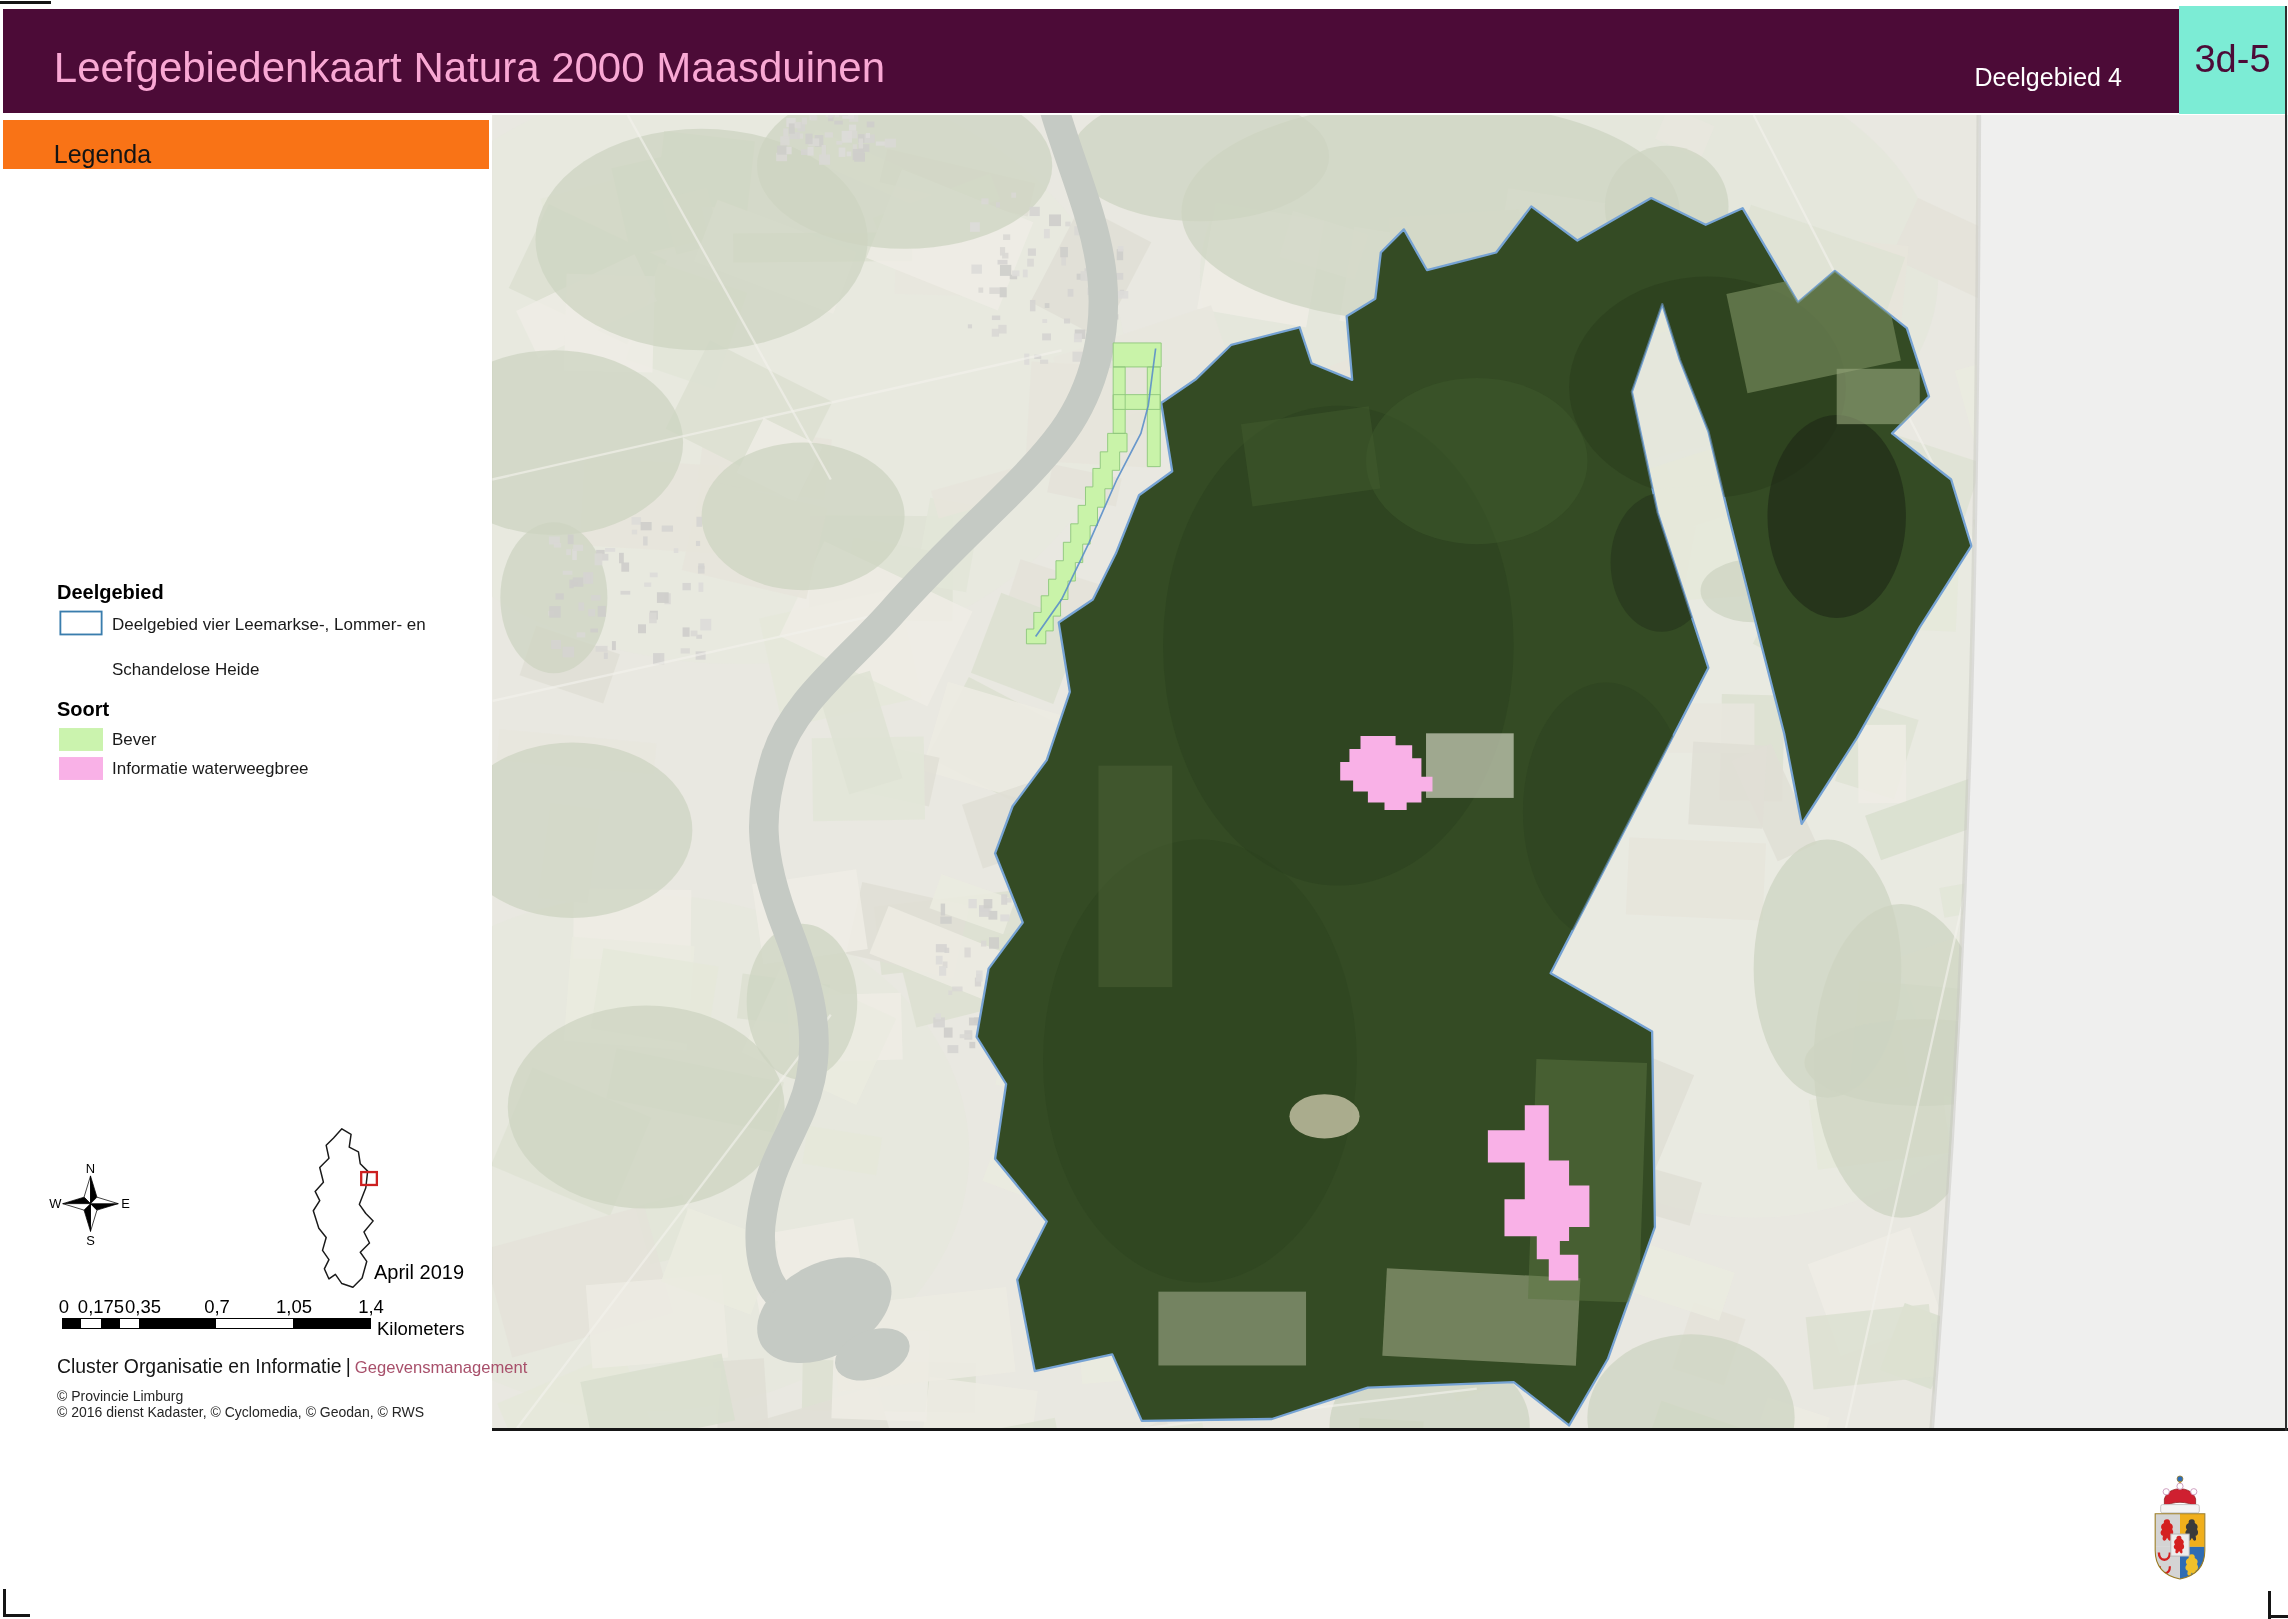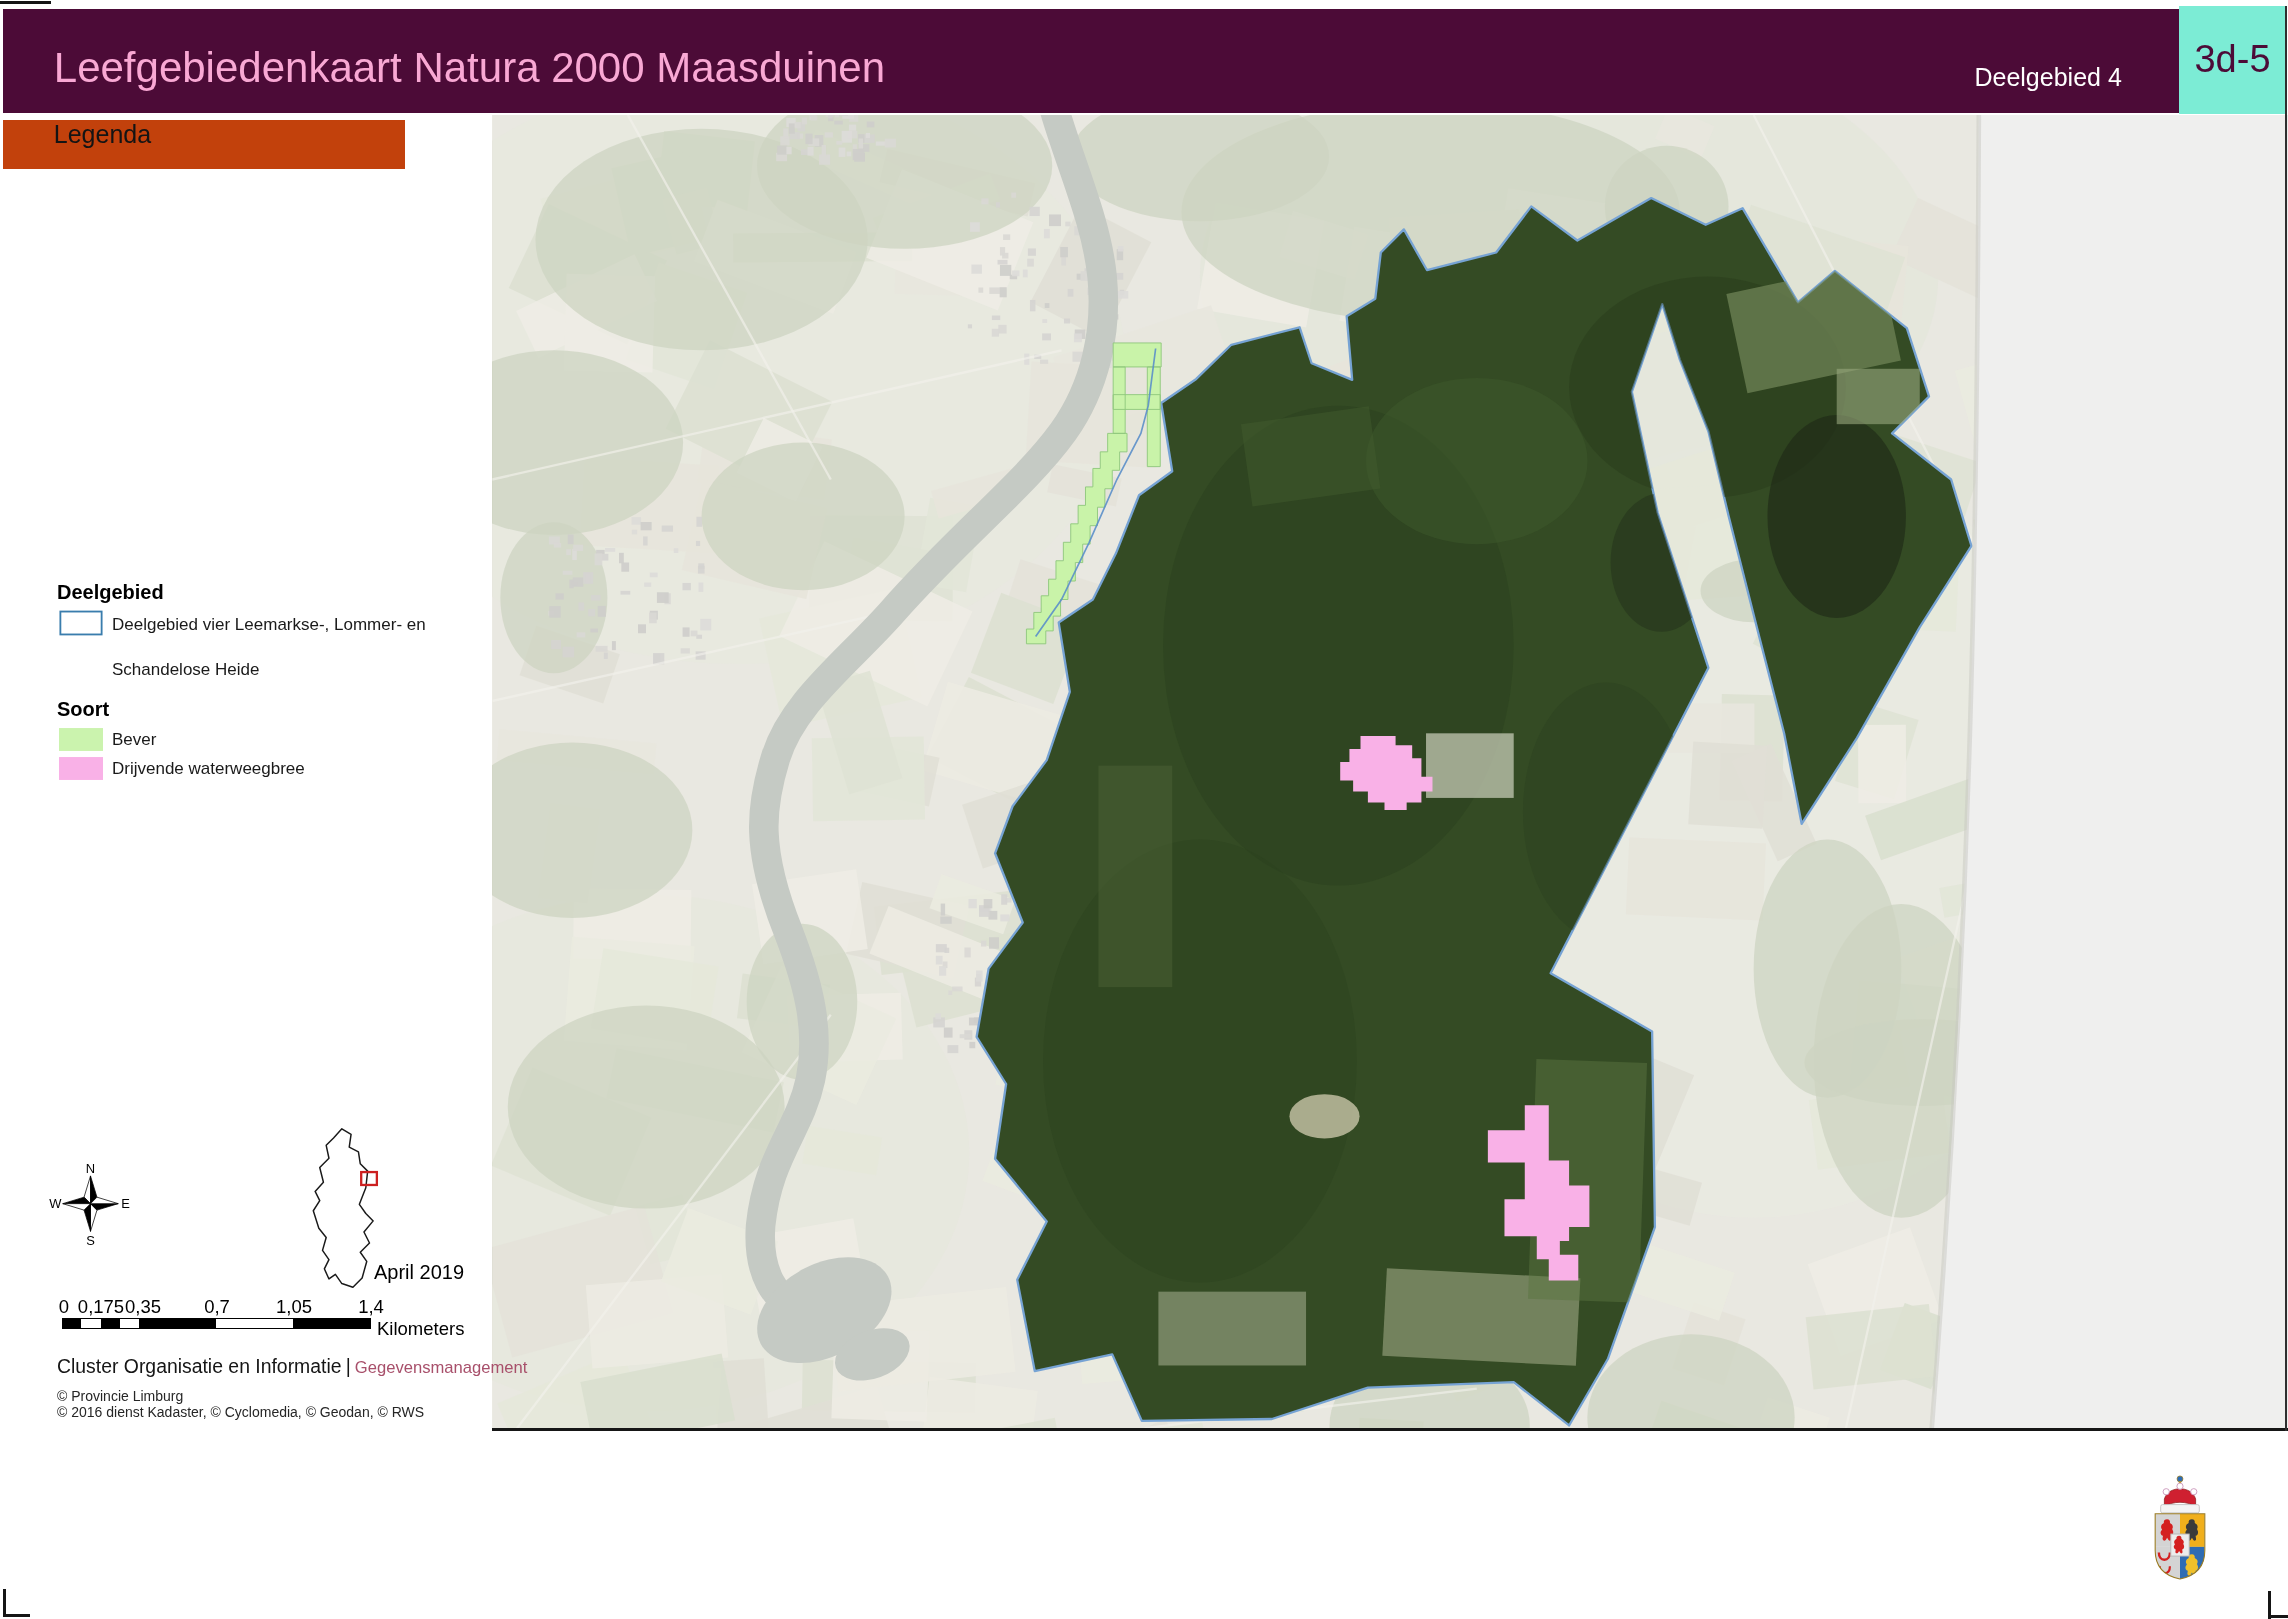--- a/index.html
+++ b/index.html
@@ -6,21 +6,21 @@
   .page{position:relative;width:2289px;height:1620px;background:#ffffff;overflow:hidden;
         font-family:"Liberation Sans",sans-serif;color:#111;}
   .abs{position:absolute;}
   
   .header-bar{left:2.8px;top:9.2px;width:2176px;height:104px;background:#4c0b37;}
   .header-title{left:51px;top:35px;font-size:42px;color:#f9a8d4;white-space:nowrap;}
   .header-area{position:absolute;right:57px;top:54px;font-size:25px;color:#ffffff;white-space:nowrap;}
   .badge{left:2179px;top:5.5px;width:107px;height:108px;background:#7cecd5;display:flex;
          align-items:center;justify-content:center;font-size:38px;color:#4c0b37;}
   
-  .legenda-bar{left:2.8px;top:120px;width:402px;height:49px;background:#c2410c;display:flex;align-items:flex-start;}
+  .legenda-bar{left:2.8px;top:120px;width:486px;height:49px;background:#f97316;display:flex;align-items:flex-end;}
   .legenda-bar span{margin-left:51px;font-size:25px;color:#141414;}
   .lg-head{font-size:20px;font-weight:bold;color:#000;}
   .lg-item{font-size:17px;color:#1a1a1a;white-space:nowrap;}
   
   .sb-label{position:absolute;top:0;font-size:18.5px;color:#000;transform:translateX(-50%);white-space:nowrap;}
   .sb-bar{position:absolute;top:22px;left:0;width:309px;height:11px;border:1.4px solid #000;
           box-sizing:border-box;display:flex;background:#fff;}
   .sb-seg{height:100%;}
   .sb-km{position:absolute;left:315px;top:22px;font-size:18.5px;color:#000;}
   
@@ -68,21 +68,21 @@
   <div class="abs lg-item" style="left:112px;top:660px;">Schandelose Heide</div>
 
   <div class="abs lg-head" style="left:57px;top:698px;">Soort</div>
   <svg class="abs" style="left:59px;top:728px;" width="44" height="23" viewBox="0 0 48 25">
     <rect x="0" y="0" width="48" height="25" fill="#cbf3ae"></rect>
   </svg>
   <div class="abs lg-item" style="left:112px;top:730px;">Bever</div>
   <svg class="abs" style="left:59px;top:757px;" width="44" height="23" viewBox="0 0 48 25">
     <rect x="0" y="0" width="48" height="25" fill="#f9b1e7"></rect>
   </svg>
-  <div class="abs lg-item" style="left:112px;top:759px;">Drijvende waterweegbree</div>
+  <div class="abs lg-item" style="left:112px;top:759px;">Informatie waterweegbree</div>
 
   <svg class="abs" style="left:492px;top:115px;" width="1797" height="1316" viewBox="533 125 1947 1426">
     <defs>
       <clipPath id="aerial-clip">
           <path d="M533,125 H2144 C2142,600 2136,1000 2093,1548 H533 Z"></path>
         </clipPath>
       <clipPath id="dg-clip">
           <path id="dg-clip-path" d="M1789,215 L1848,244 1888,226 1948,328 1988,294 2066,356 2090,430 2050,470 2114,520 2136,592
                2080,680 2012,800 1952,893 1933,795 1906,690 1873,560 1851,468 1820,390 1801,330 1768,425
                1796,556 1851,724 1680,1055 1790,1118 1793,1330 1742,1473 1700,1545 1640,1498 1482,1504

